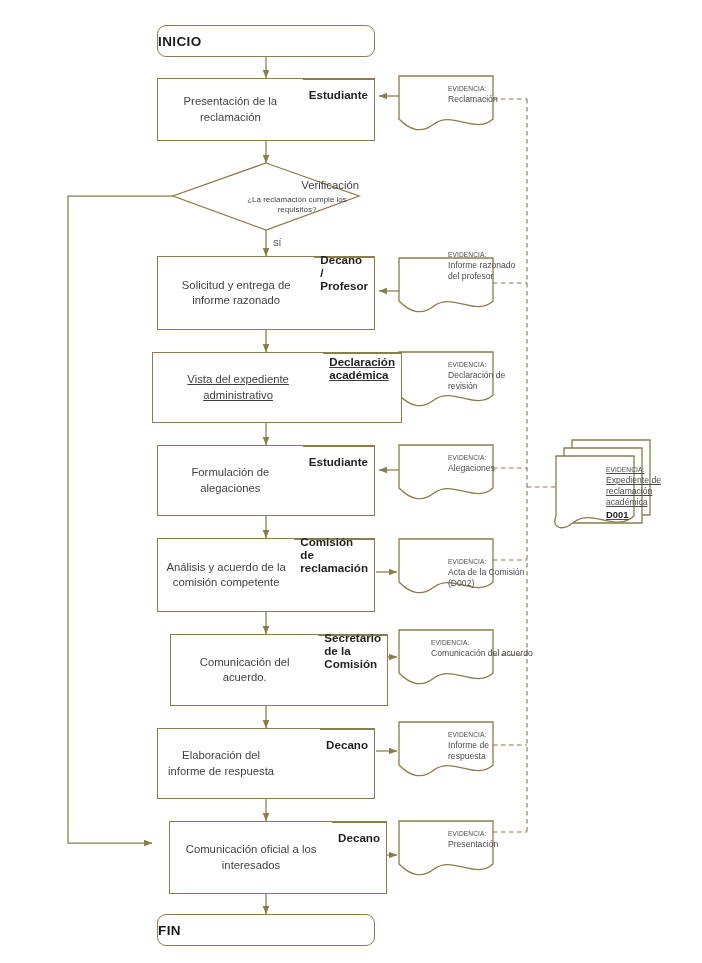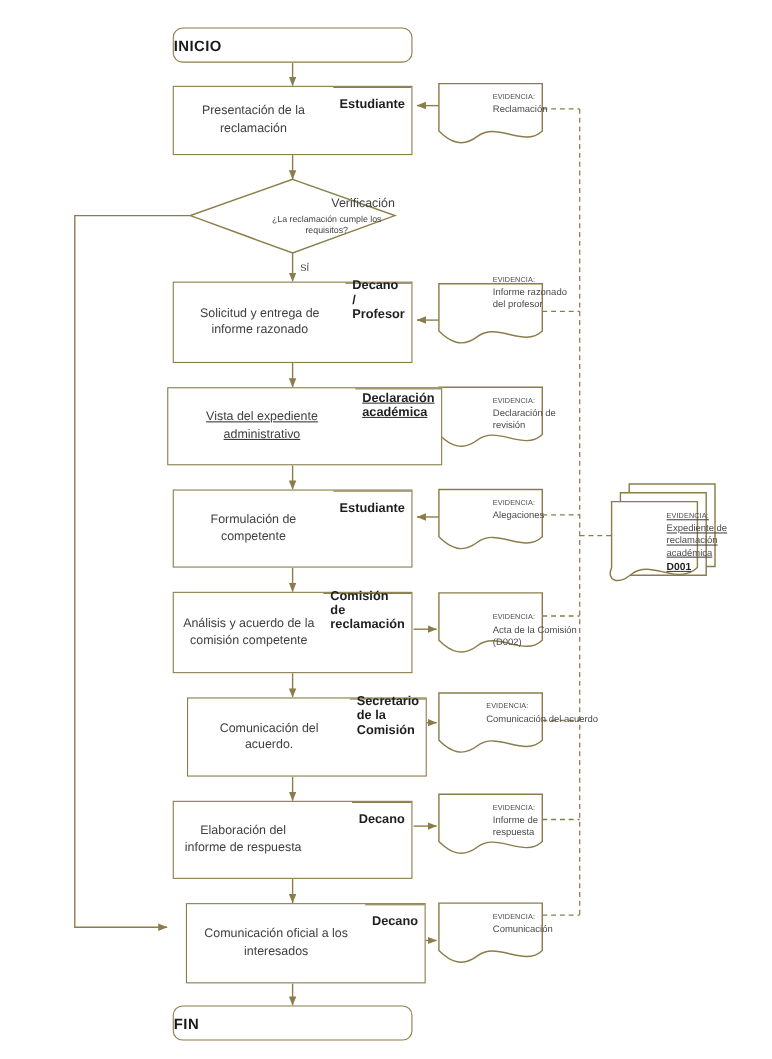--- a/index.html
+++ b/index.html
@@ -167,21 +167,21 @@
     <div class="act">Solicitud y entrega de informe razonado</div>
     <div class="role">Decano / Profesor</div>
   </div>
 
   <div class="proc" style="left:152px;top:352px;width:250px;height:71px;text-decoration:underline;">
     <div class="act">Vista del expediente administrativo</div>
     <div class="role">Declaración académica</div>
   </div>
 
   <div class="proc" style="left:157px;top:445px;width:218px;height:71px;">
-    <div class="act">Formulación de competente</div>
+    <div class="act">Formulación de alegaciones</div>
     <div class="role">Estudiante</div>
   </div>
 
   <div class="proc" style="left:157px;top:538px;width:218px;height:74px;">
     <div class="act">Análisis y acuerdo de la comisión competente</div>
     <div class="role">Comisión de reclamación</div>
   </div>
 
   <div class="proc" style="left:170px;top:634px;width:218px;height:72px;">
     <div class="act">Comunicación del acuerdo.</div>
@@ -230,38 +230,38 @@
     </div>
   </div>
 
   <div class="doc" style="left:399px;top:549px;width:98px;height:59px;">
     <div class="label">
       <span class="hd">EVIDENCIA:</span>
       <span>Acta de la Comisión (D002)</span>
     </div>
   </div>
 
-  <div class="doc" style="left:393px;top:630px;width:94px;height:59px;padding-left:41px;">
+  <div class="doc" style="left:382px;top:630px;width:94px;height:59px;padding-left:41px;">
     <div class="label">
       <span class="hd">EVIDENCIA:</span>
       <span>Comunicación del acuerdo</span>
     </div>
   </div>
 
   <div class="doc" style="left:399px;top:722px;width:94px;height:59px;">
     <div class="label">
       <span class="hd">EVIDENCIA:</span>
       <span>Informe de respuesta</span>
     </div>
   </div>
 
   <div class="doc" style="left:399px;top:821px;width:94px;height:59px;">
     <div class="label">
       <span class="hd">EVIDENCIA:</span>
-      <span>Comunicación</span>
+      <span>Presentación</span>
     </div>
   </div>
 
   <div class="doc" style="left:556px;top:456px;width:78px;height:70px;">
     <div class="label" style="left:10px;top:10px;right:6px;text-decoration:underline;">
       <span class="hd">EVIDENCIA:</span>
       <span>Expediente de reclamación académica</span>
       <span class="code">D001</span>
     </div>
   </div>

